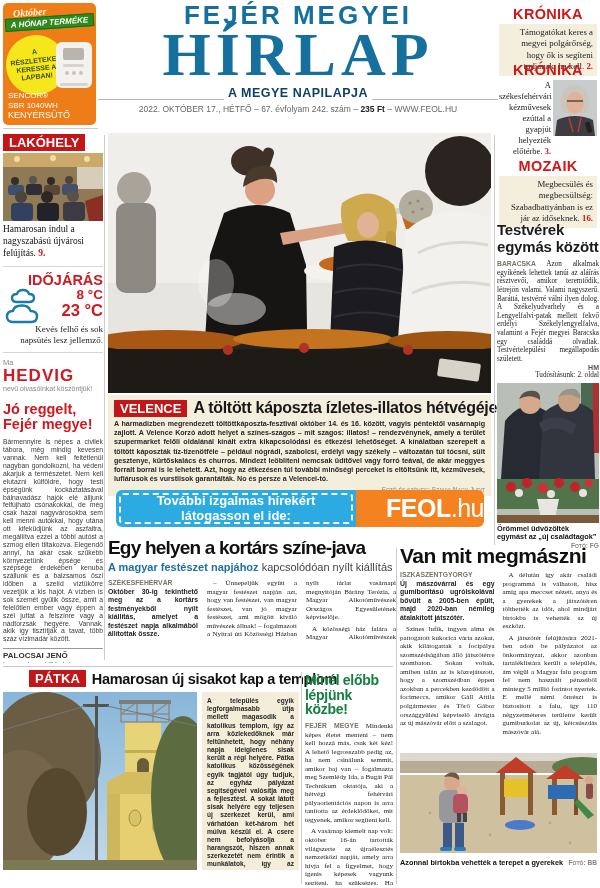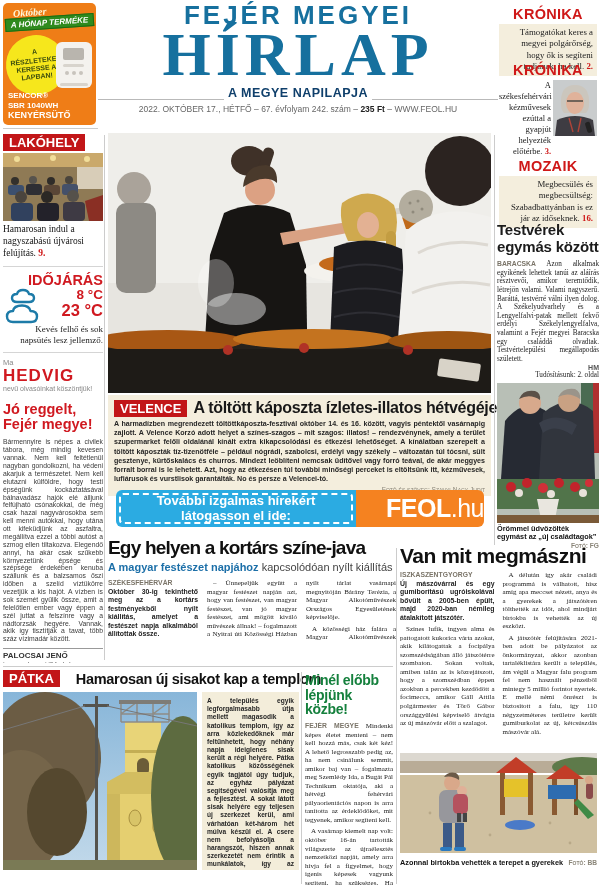--- a/index.html
+++ b/index.html
@@ -9,21 +9,21 @@
   .ad-box{position:absolute;left:3px;top:3px;width:93px;height:122px;background:#ef7d17;
           border-radius:5px;overflow:hidden;}
   .ad-month{font-family:"Liberation Serif",serif;font-style:italic;font-weight:bold;color:#fdf6d8;
             font-size:10px;margin:2px 0 0 10px;transform:rotate(-4deg);}
   .ad-ribbon{background:#2f8a1d;border:1px solid #1d6b12;color:#fff;font-weight:bold;font-style:italic;
              font-size:8px;text-align:center;padding:1px 0;transform:rotate(-4deg);margin:0 2px;}
   .ad-burst{position:absolute;left:3px;top:32px;width:60px;height:60px;background:#f6e71c;border-radius:50%;
             display:flex;align-items:center;justify-content:center;text-align:center;
             font-size:7px;font-weight:bold;color:#3c4d0e;transform:rotate(-6deg);line-height:1.2;padding:2px;box-sizing:border-box;}
   .ad-appliance{position:absolute;right:2px;top:36px;}
-  .ad-text{position:absolute;left:5px;bottom:4px;color:#fff;font-weight:bold;font-size:8px;line-height:1.2;margin-top:32px;}
+  .ad-text{position:absolute;left:5px;bottom:4px;color:#fff;font-weight:normal;font-size:8px;line-height:1.2;margin-top:32px;}
   .ad-text .prod{font-size:9px;}
   .masthead{position:absolute;left:98px;top:2px;width:400px;text-align:center;color:#16709e;}
   .mh-kicker{font-family:Liberation Sans, sans-serif;font-weight:bold;font-size:26px;letter-spacing:3px;line-height:1;}
   .mh-title{font-family:"Liberation Serif",serif;font-weight:bold;font-size:62px;line-height:.92;letter-spacing:5px;margin-top:-2px;}
   .mh-tagrow{display:flex;align-items:flex-end;gap:4px;margin-top:3px;}
   .mh-rule{flex:1;height:1px;background:#b9b9b9;}
   .mh-tagline{color:#0f3f6b;font-weight:bold;font-size:12.5px;letter-spacing:.5px;}
   .mh-dateline{font-size:8.5px;color:#666;margin-top:4px;}
   .mh-dateline .price{color:#222;font-weight:bold;}
   .kron{position:absolute;width:98px;text-align:center;}
@@ -92,21 +92,21 @@
   .t-body{font-family:"Liberation Serif",serif;font-size:7.2px;line-height:1.2;text-align:justify;color:#222;margin-top:5px;}
   .t-more{text-align:right;font-family:"Liberation Serif",serif;font-size:7.2px;color:#222;}
   .photo-caption{font-size:7.3px;font-weight:bold;line-height:1.2;color:#111;margin-top:2px;}
   .photo-caption .credit{float:right;}
   
   .megmaszni{position:absolute;left:400px;top:545px;width:197px;}
   .m-headline{font-size:21px;font-weight:800;color:#101010;letter-spacing:-.5px;line-height:1;white-space:nowrap;}
   .m-cols{column-count:2;column-gap:8px;height:173px;margin-top:5px;}
   
   .patka{position:absolute;left:3px;top:670px;width:296px;}
-  .p-headrow{display:flex;align-items:center;gap:16px;}
+  .p-headrow{display:flex;align-items:center;gap:6px;margin-left:26px;}
   .p-headline{font-weight:800;font-size:14.5px;color:#111;letter-spacing:-.3px;white-space:nowrap;}
   .p-row{display:flex;gap:5px;margin-top:5px;}
   .p-textbox{width:97px;height:178px;background:#f3edda;padding:5px;box-sizing:border-box;
              font-size:6.6px;font-weight:bold;line-height:1.24;text-align:justify;color:#262626;overflow:hidden;}
   .lepjunk{position:absolute;left:305px;top:673px;width:88px;height:212px;overflow:hidden;}
   .l-headline{font-size:14px;font-weight:800;line-height:1.05;color:#15803d;letter-spacing:-.3px;}
   .l-body{margin-top:5px;font-size:7px;}
   .l-body p{margin:0 0 3px;text-indent:6px;}
   .l-body p.first{text-indent:0;}
   .bottom-photo{position:absolute;left:400px;top:753px;}

